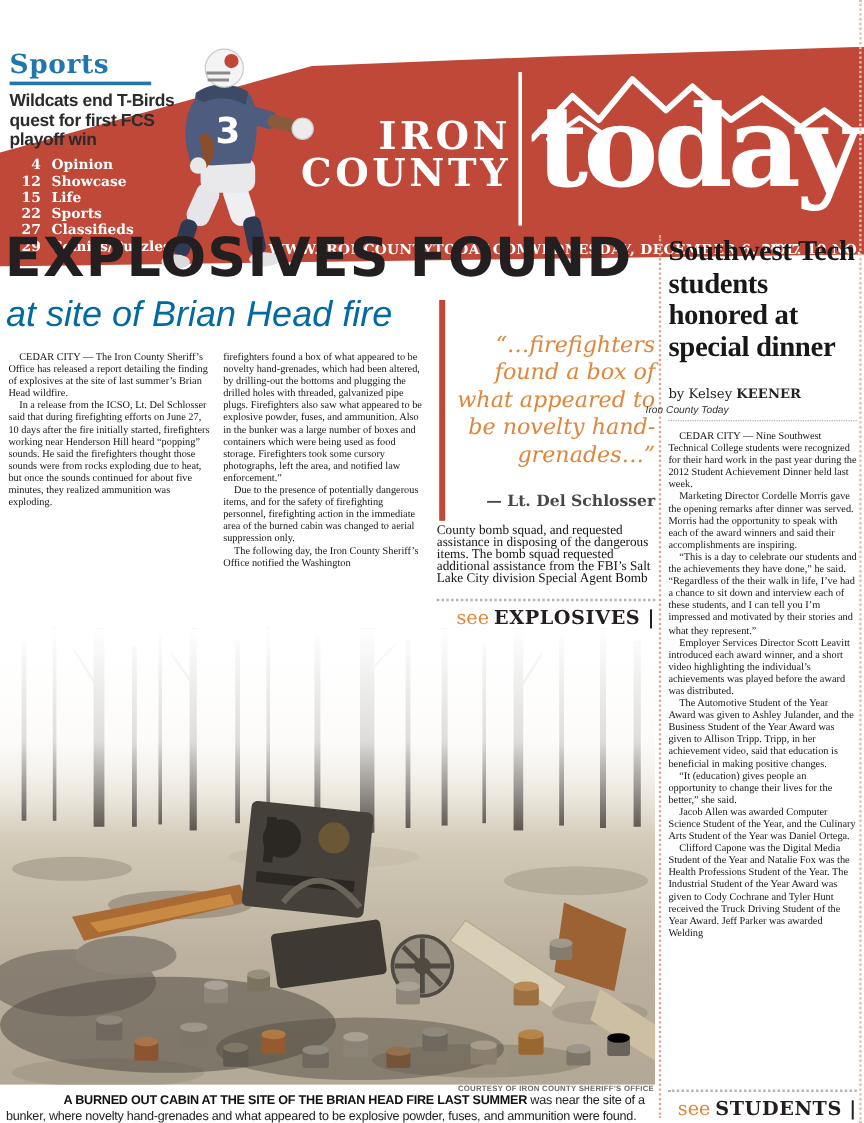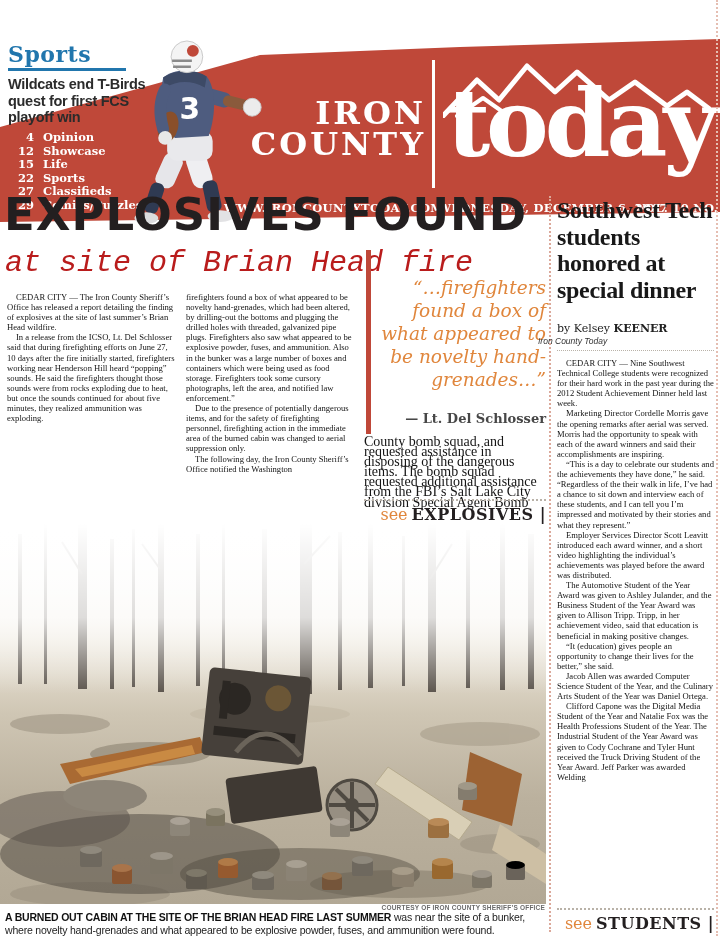--- a/index.html
+++ b/index.html
@@ -34,44 +34,44 @@
   .bar-text { position:absolute; top:165px; font-family:"DejaVu Serif", serif; font-weight:bold; color:#fff; font-size:11.5px; letter-spacing:.3px; }
   #bar-url { left:224px; }
   #bar-date { left:438px; }
   #bar-vol { left:636px; }
   #player { position:absolute; left:95px; top:2px; width:170px; height:188px; }
   
   #lead-headline { position:absolute; left:4px; top:192px; width:545px;
     font-family:"DejaVu Sans", sans-serif; font-weight:bold; font-size:45px; line-height:46px;
     letter-spacing:1px; color:#231f20; white-space:nowrap; }
   #lead-subhead { position:absolute; left:5px; top:246px;
-    font-family:Liberation Mono, monospace; font-style:italic; font-size:30px; color:#b91c1c; }
+    font-family:Liberation Sans, sans-serif; font-style:italic; font-size:30px; color:#0369a1; }
   .bodycol { position:absolute; top:292px; font-size:8.6px; line-height:10.1px; color:#141414; }
   .bodycol p { text-indent:9px; }
   .bodycol p.noindent { text-indent:0; }
   #lead-col1 { left:7px; width:171px; }
   #lead-col2 { left:186px; width:170px; }
-  #lead-col3 { left:364px; top:437px; width:182px; position:absolute; font-size:14px; line-height:10.1px; }
+  #lead-col3 { left:364px; top:437px; width:182px; position:absolute; font-size:11px; line-height:10.1px; }
   #quote-bar { position:absolute; left:366px; top:250px; width:5px; height:184px; background:#bf4839; }
   #quote-box { position:absolute; left:376px; top:244px; width:170px; text-align:right; }
   #quote-text { font-family:"DejaVu Serif", serif; font-style:italic; font-size:18.5px; line-height:23px; color:#e0863c;margin-top:32px; }
   #quote-attr { margin-top:20px; font-family:"DejaVu Serif", serif; font-weight:bold; font-size:13px; color:#474747; }
   .dotted-rule { border-top:2px dotted #b9b2a8; }
   #lead-jump-rule { position:absolute; left:364px; top:499px; width:182px; }
   .jump { font-family:"DejaVu Serif", serif; font-size:16px; color:#231f20; text-align:right; }
   .jump .see { color:#e0863c; margin-right:4px; }
   .jump b { font-weight:bold; letter-spacing:.5px; }
   #lead-jump { position:absolute; left:364px; top:505px; width:182px; }
   
   #photo { position:absolute; left:0; top:524px; width:546px; height:380px; }
   #photo-credit { position:absolute; left:0; top:904px; width:545px; text-align:right;
     font-family:"Liberation Sans", sans-serif; font-weight:bold; font-size:6.5px; color:#6b6b6b; letter-spacing:.2px; }
   #photo-caption { position:absolute; left:5px; top:911px; width:540px;
     font-family:"Liberation Sans", sans-serif; font-size:10.5px; line-height:12.5px; color:#222; letter-spacing:-.2px; }
-  #photo-caption b { color:#111; }
+  #photo-caption b { color:#111;margin-left:48px; }
   
   #col-sep { position:absolute; left:549px; top:196px; height:736px; border-left:2px dotted #dba89a; }
   #edge-dots { position:absolute; right:2px; top:0; height:936px; border-left:2px dotted #e5beb2; }
   #side-headline { position:absolute; left:557px; top:197px; width:160px;
     font-family:"Liberation Serif", serif; font-weight:600; font-size:24px; line-height:26.5px; color:#181818; letter-spacing:-.3px; }
   #side-byline { position:absolute; left:557px; top:322px; font-family:"DejaVu Serif", serif; font-size:11px; color:#222; }
   #side-byline b { font-weight:bold; }
   #side-org { position:absolute; left:538px; top:336px; font-family:"Liberation Sans", sans-serif; font-style:italic; font-size:8.5px; color:#333; }
   #side-byline-rule { position:absolute; left:557px; top:350px; width:157px; border-top:1.5px dotted #b9b2a8; }
   #side-body { position:absolute; left:557px; top:358px; width:157px; font-size:8.6px; line-height:10.1px; color:#141414; }
@@ -366,21 +366,21 @@
 
   <div id="side-headline">Southwest Tech students honored at special dinner</div>
   <div id="side-byline">
     <span>by Kelsey </span><b>KEENER</b>
   </div>
   <div id="side-org">Iron County Today</div>
   <div id="side-byline-rule"></div>
 
   <div id="side-body">
     <p>CEDAR CITY — Nine Southwest Technical College students were recognized for their hard work in the past year during the 2012 Student Achievement Dinner held last week.</p>
-    <p>Marketing Director Cordelle Morris gave the opening remarks after aerial was served. Morris had the opportunity to speak with each of the award winners and said their accomplishments are inspiring.</p>
+    <p>Marketing Director Cordelle Morris gave the opening remarks after dinner was served. Morris had the opportunity to speak with each of the award winners and said their accomplishments are inspiring.</p>
     <p>“This is a day to celebrate our students and the achievements they have done,” he said. “Regardless of the their walk in life, I’ve had a chance to sit down and interview each of these students, and I can tell you I’m impressed and motivated by their stories and what they represent.”</p>
     <p>Employer Services Director Scott Leavitt introduced each award winner, and a short video highlighting the individual’s achievements was played before the award was distributed.</p>
     <p>The Automotive Student of the Year Award was given to Ashley Julander, and the Business Student of the Year Award was given to Allison Tripp. Tripp, in her achievement video, said that education is beneficial in making positive changes.</p>
     <p>“It (education) gives people an opportunity to change their lives for the better,” she said.</p>
     <p>Jacob Allen was awarded Computer Science Student of the Year, and the Culinary Arts Student of the Year was Daniel Ortega.</p>
     <p>Clifford Capone was the Digital Media Student of the Year and Natalie Fox was the Health Professions Student of the Year. The Industrial Student of the Year Award was given to Cody Cochrane and Tyler Hunt received the Truck Driving Student of the Year Award. Jeff Parker was awarded Welding</p>
   </div>
 
   <div id="side-jump-rule" class="dotted-rule"></div>
   <div id="side-jump" class="jump">

